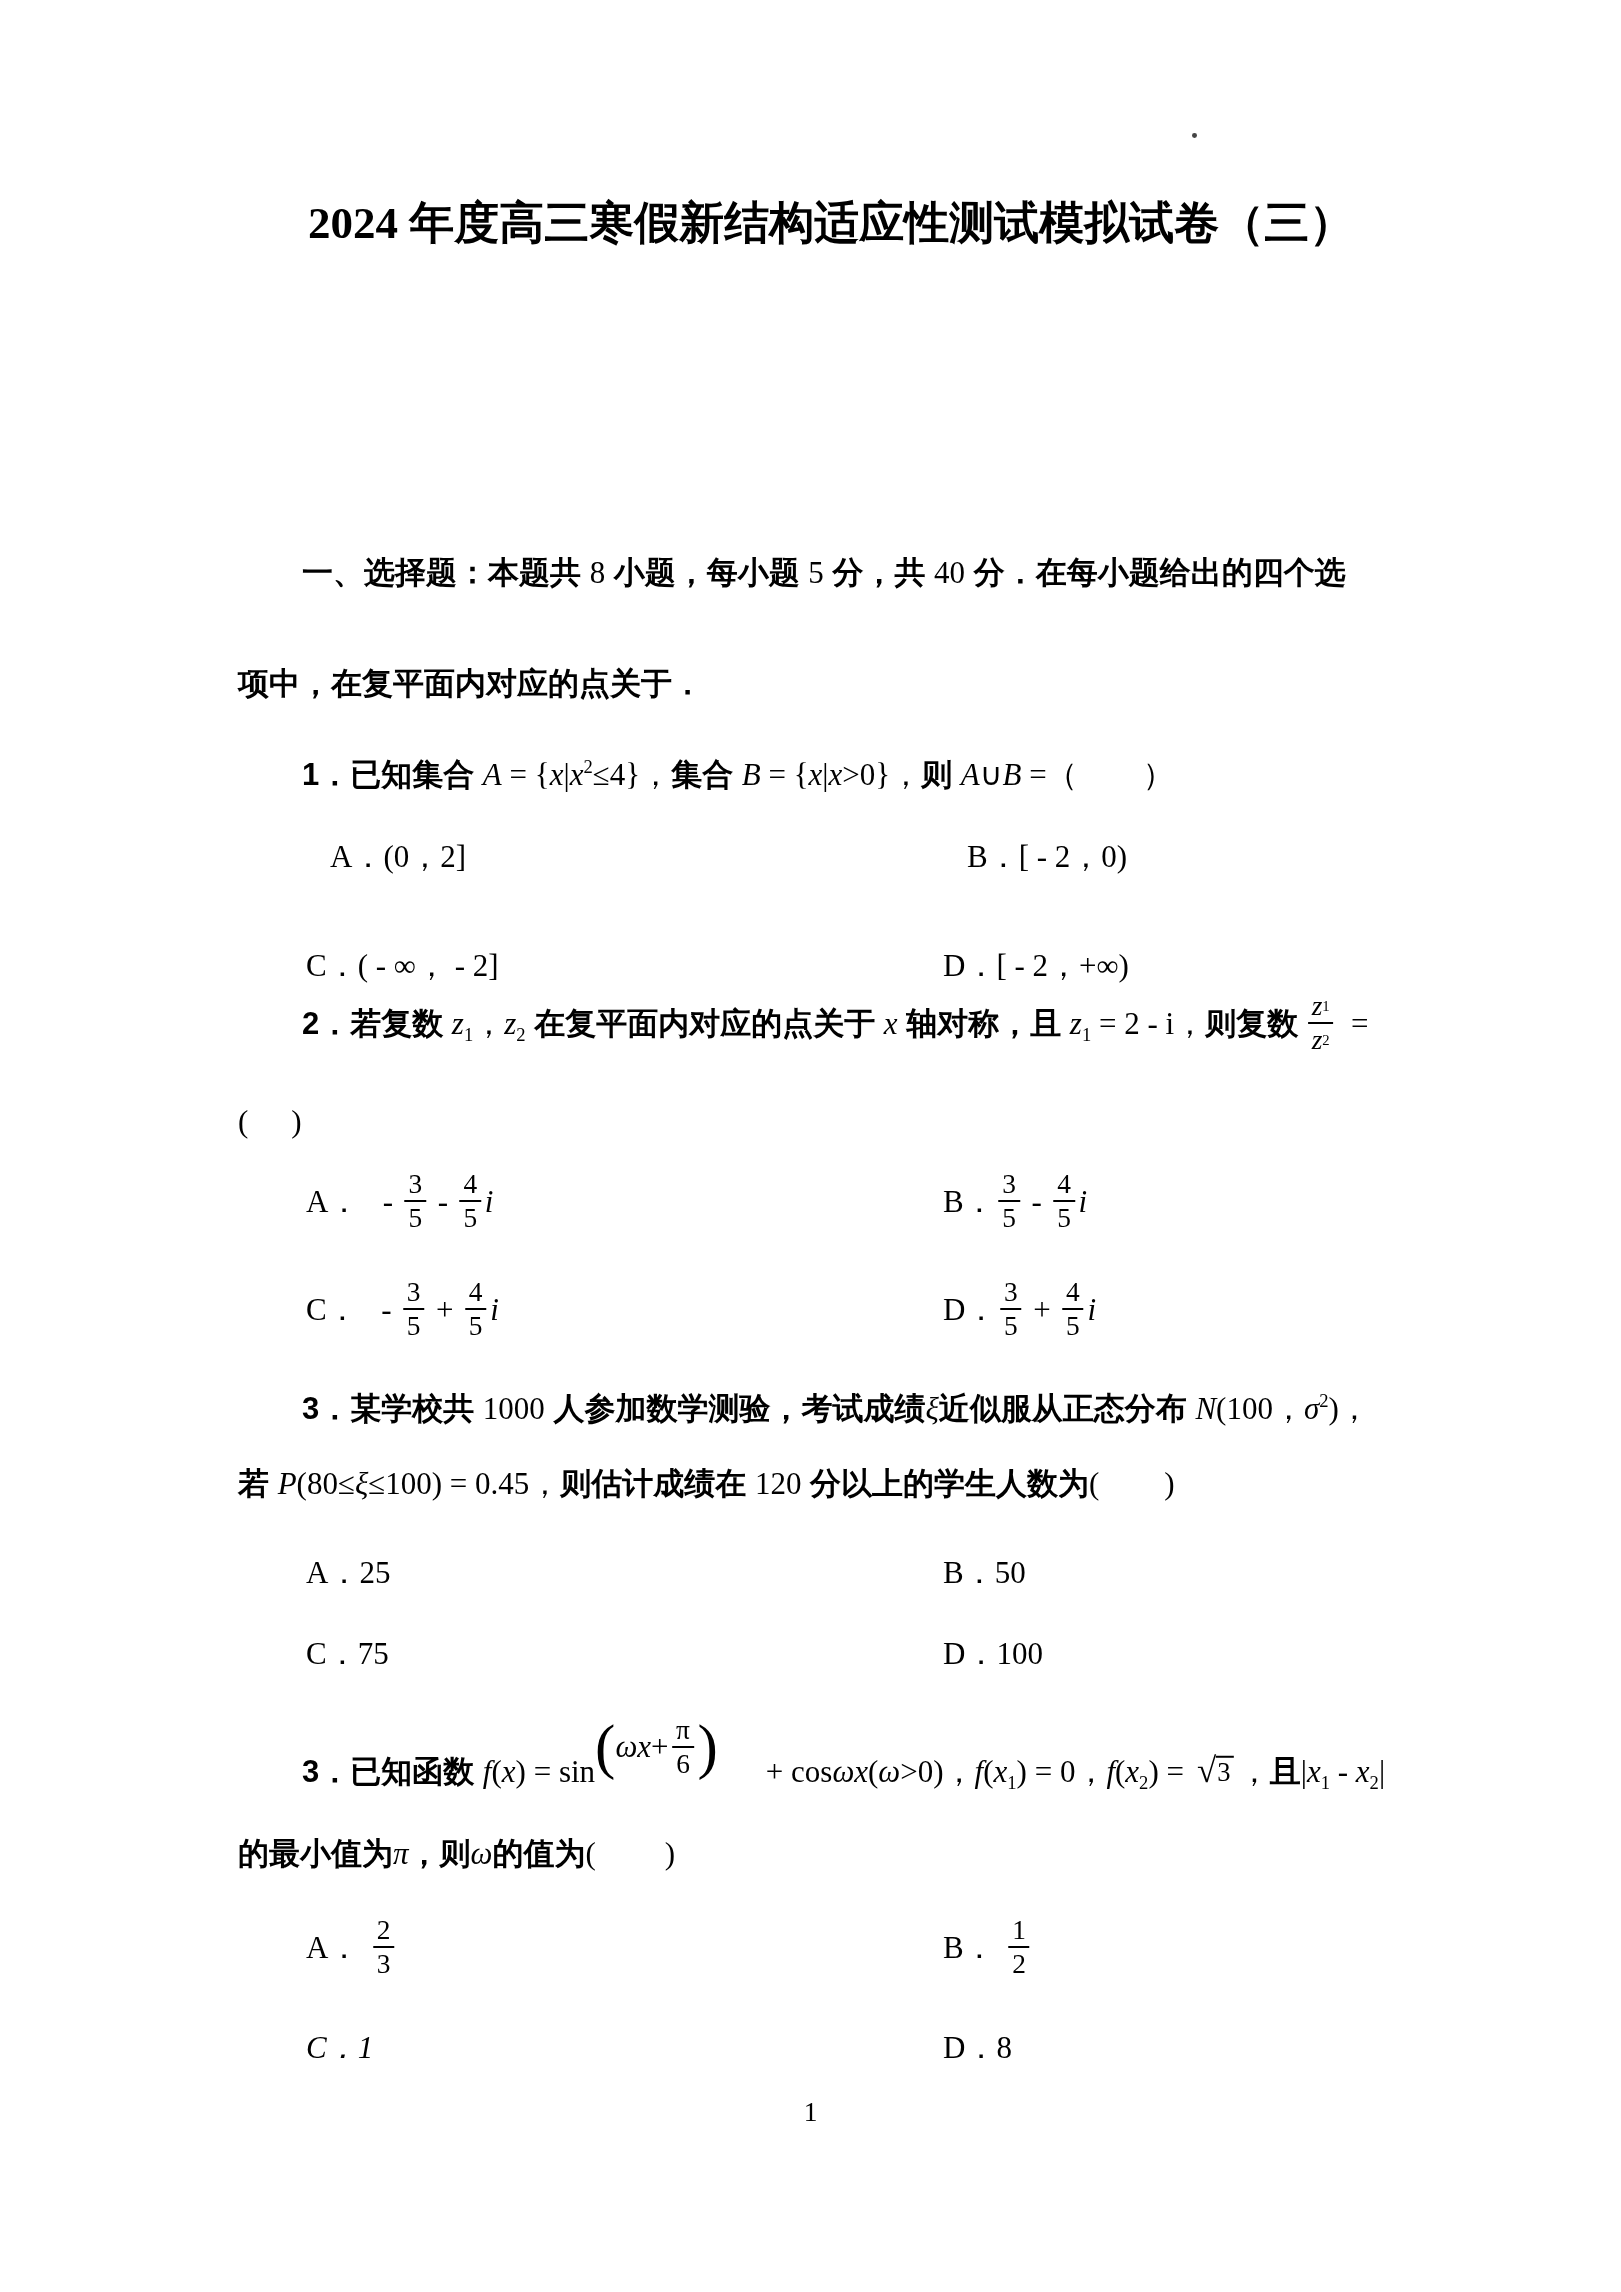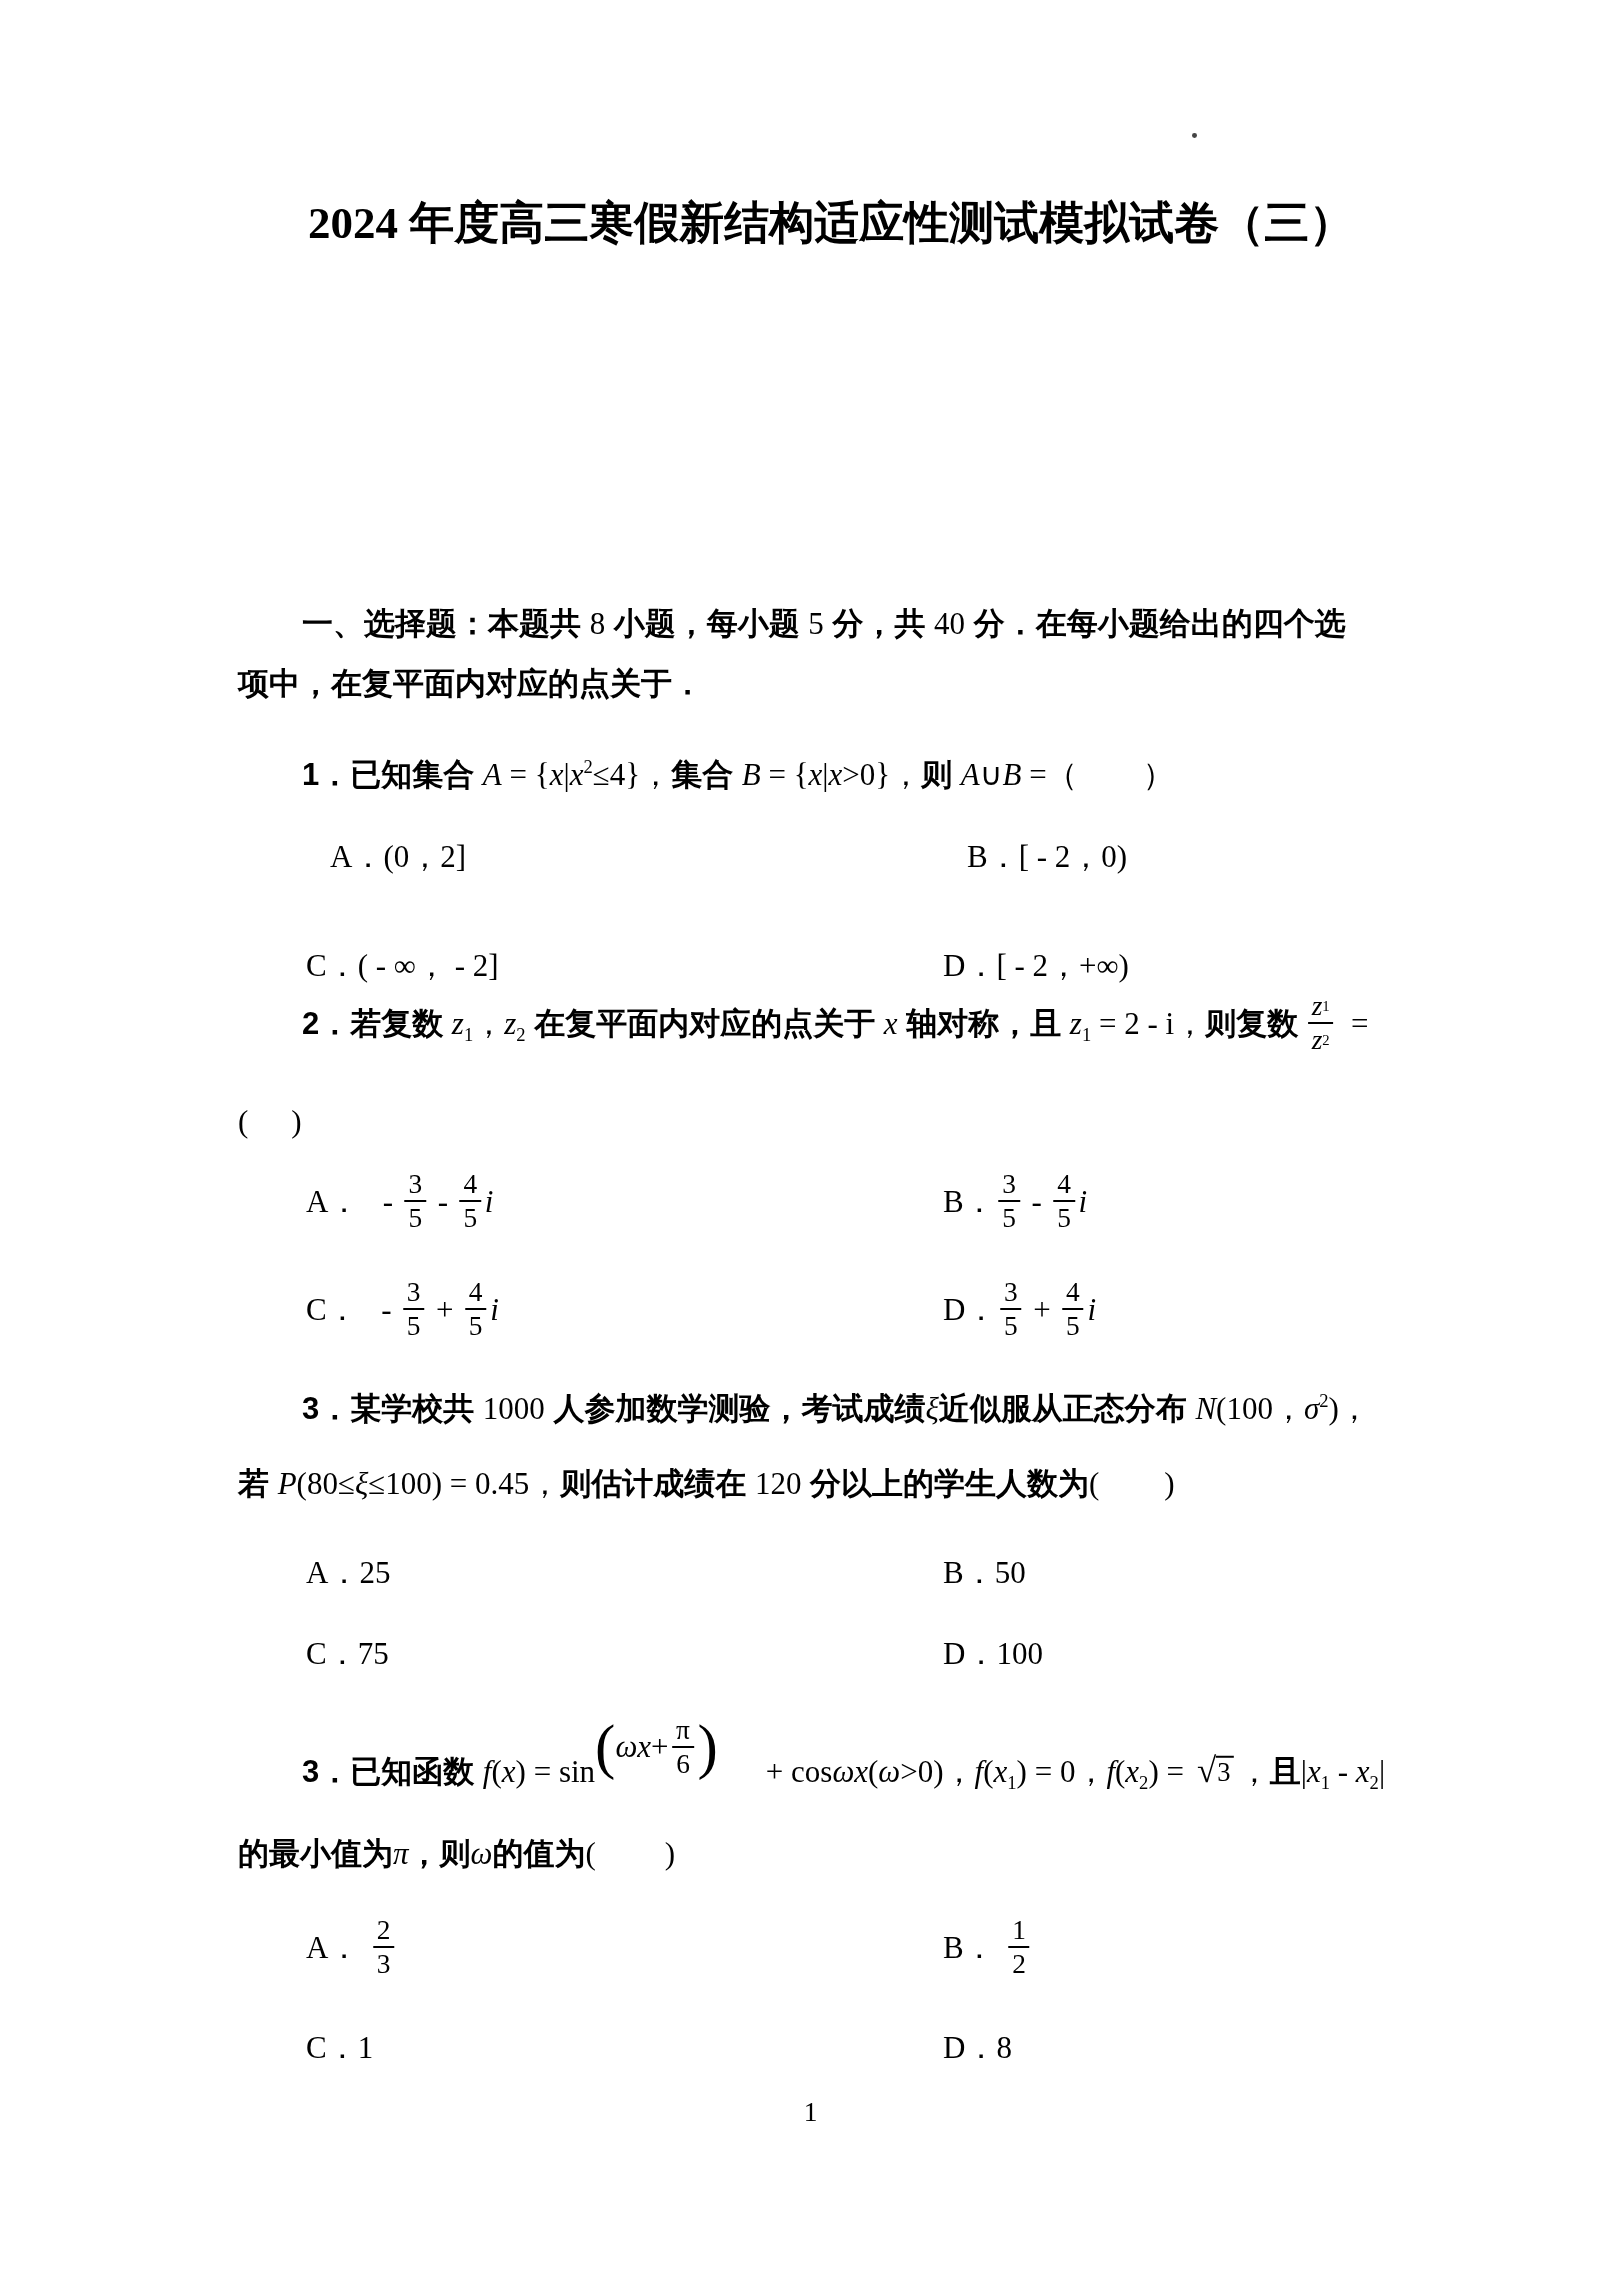--- a/index.html
+++ b/index.html
@@ -60,21 +60,21 @@
 
   .stray-dot{position:absolute;width:4.9px;height:4.9px;border-radius:50%;background:#444;}
 </style>
 </head>
 <body>
 
 <div class="page">
     <div class="line title-line" style="top: 195px; padding-left: 41px;">
       <span class="item center"><span class="seg-m">2024 </span><span class="seg-t">年度高三寒假新结构适应性测试模拟试卷（三）</span></span>
     </div>
-    <div class="line " style="top: 604px;">
+    <div class="line " style="top: 553px;">
       <span class="item" style="left: 302px;"><span class="seg-t">一、选择题：本题共 </span><span class="seg-m">8</span><span class="seg-t"> 小题，每小题 </span><span class="seg-m">5</span><span class="seg-t"> 分，共 </span><span class="seg-m">40</span><span class="seg-t"> 分．在每小题给出的四个选</span></span>
     </div>
     <div class="line " style="top: 664px;">
       <span class="item" style="left: 238px;"><span class="seg-t">项中，在复平面内对应的点关于．</span></span>
     </div>
     <div class="line " style="top: 747px;">
       <span class="item" style="left: 302px;"><span class="seg-t">1．已知集合 </span><span class="seg-v">A</span><span class="seg-m"> = {</span><span class="seg-v">x</span><span class="seg-m">|</span><span class="seg-v">x</span><span class="seg-sup">2</span><span class="seg-m">≤4}，</span><span class="seg-t">集合 </span><span class="seg-v">B</span><span class="seg-m"> = {</span><span class="seg-v">x</span><span class="seg-m">|</span><span class="seg-v">x</span><span class="seg-m">&gt;0}，</span><span class="seg-t">则 </span><span class="seg-v">A</span><span class="seg-m">∪</span><span class="seg-v">B</span><span class="seg-m"> =（</span><span class="seg-gap" style="width: 65px;"></span><span class="seg-m">）</span></span>
     </div>
     <div class="line " style="top: 837px; margin-left: 24px;">
       <span class="item" style="left: 306px;"><span class="seg-m">A．(0，2]</span></span>
@@ -213,21 +213,21 @@
       <span class="item" style="left: 943px;"><span class="seg-m">B．</span><span class="seg-gap" style="width: 9.8px;"></span><span class="fracwrap" style="width: 29px;"><span class="frac">
             <span class="fn">
               <span class="seg-m">1</span>
             </span>
             <span class="fd">
               <span class="seg-m">2</span>
             </span>
           </span></span></span>
     </div>
     <div class="line " style="top: 2028px;">
-      <span class="item" style="left: 306px;"><span class="seg-m">C．1</span></span>
+      <span class="item" style="left: 306px; font-style: italic;"><span class="seg-m">C．1</span></span>
       <span class="item" style="left: 943px;"><span class="seg-m">D．8</span></span>
     </div>
     <div class="line pagenum-line" style="top: 2094px;">
       <span class="item center"><span class="seg-m">1</span></span>
     </div>
     <div class="stray-dot" style="left: 1192px; top: 133px;"></div>
   </div>
 
 
 </body></html>

